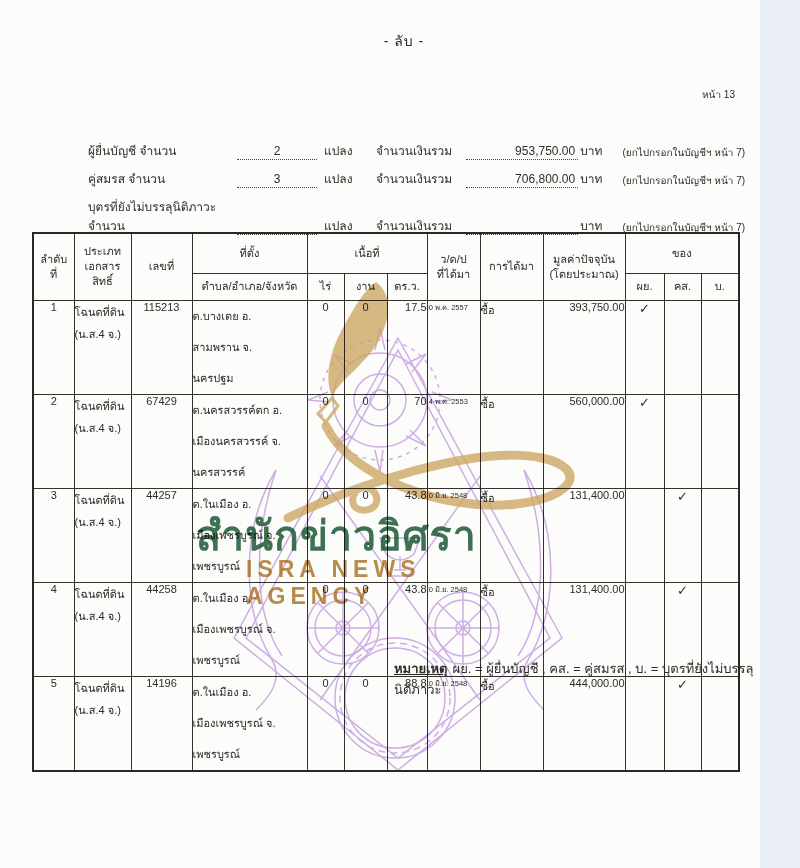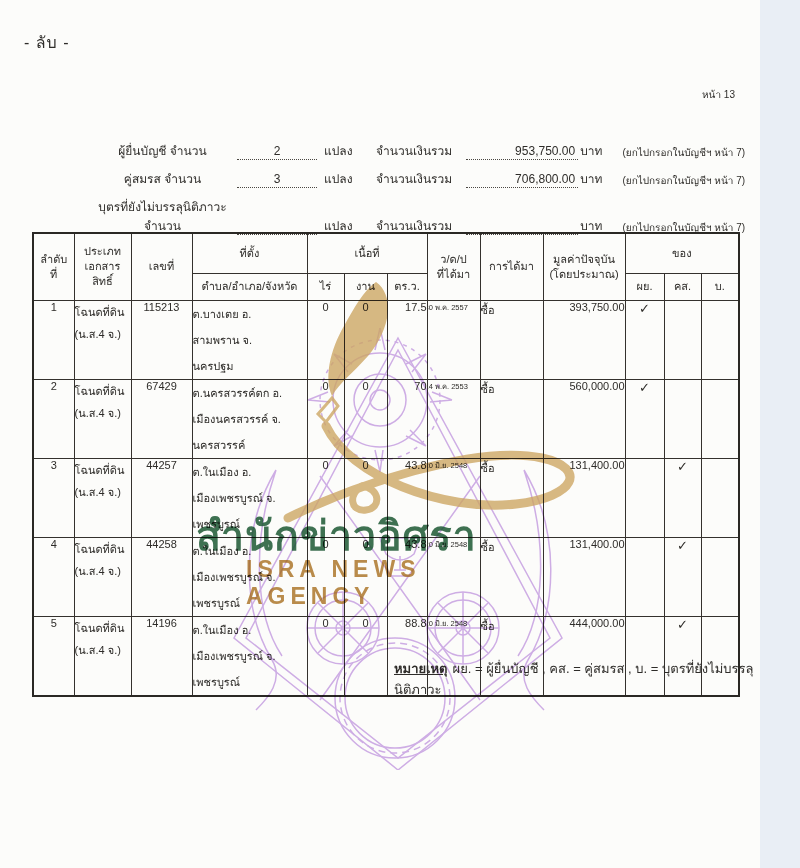--- a/index.html
+++ b/index.html
@@ -7,47 +7,47 @@
     width:800px;height:868px;position:relative;overflow:hidden;
     background:#fcfcfa;
     font-family:"Liberation Sans","DejaVu Sans",sans-serif;
     color:#2e2c29;
   }
   .page{position:absolute;inset:0;}
   .side-strip{position:absolute;right:0;top:0;width:40px;height:868px;background:#e9eef5;}
   .pre{white-space:pre-line;}
 
   
-  .classification{position:absolute;left:24px;top:30px;width:760px;
-    font-size:16px;letter-spacing:1px;}
+  .classification{position:absolute;left:24px;top:30px;width:760px;text-align:center;
+    font-size:14px;letter-spacing:1px;}
   .page-number{position:absolute;left:702px;top:87px;font-size:10px;}
   .doc-title{position:absolute;left:24px;top:108px;width:760px;text-align:center;font-size:13px;}
 
   
   .sum-row{position:absolute;left:88px;width:672px;display:flex;align-items:flex-end;font-size:12px;}
-  .sum-row .lbl{width:149px;text-align:center;}
+  .sum-row .lbl{width:149px;text-align:left;}
   .dotline{border-bottom:1.5px dotted #4a4742;height:16px;line-height:14px;box-sizing:border-box;}
   .dot-count{width:80px;text-align:center;}
   .dot-amount{width:112px;text-align:right;padding-right:3px;margin-left:14px;}
   .unit{width:38px;padding-left:7px;}
   .amt-lbl{padding-left:14px;}
   .baht{padding-left:2px;}
   .note{padding-left:20px;font-size:10px;}
 
   
   table.land{position:absolute;left:32px;top:232px;border-collapse:collapse;table-layout:fixed;
     width:706px;font-size:11px;color:#2e2c29;}
   table.land th,table.land td{border:1px solid #34312d;padding:0;vertical-align:top;overflow:hidden;}
   table.land{border:2px solid #2a2824;}
   table.land thead th{vertical-align:middle;text-align:center;font-weight:normal;line-height:15px;}
   tr.h1{height:40px;} tr.h2{height:27px;} tr.body-row{height:72px;}
   td.c-no{text-align:center;padding-top:4px;}
   td.c-type{padding:3px 1px 0 3px;line-height:22px;}
   td.c-num{text-align:center;padding-top:4px;}
-  td.c-loc{padding:3px 1px 0 3px;line-height:26px;margin-top:18px;}
+  td.c-loc{padding:3px 1px 0 3px;line-height:31px;margin-top:18px;}
   td.c-rai,td.c-ngan{text-align:center;padding-top:4px;}
   td.c-wah{text-align:right;padding:4px 1px 0 0;}
   td.c-date{font-size:7.5px;padding:4px 0 0 0;white-space:nowrap;text-indent:-3px;}
   td.c-acq{padding:3px 0 0 2px;}
   td.c-val{text-align:right;padding:4px 7px 0 0;}
   td.c-chk{text-align:center;padding-top:3px;font-size:13px;}
 
   
   .footnote{position:absolute;left:394px;top:658px;font-size:13px;}
   .footnote .fn-label{text-decoration:underline;font-weight:bold;margin-right:5px;}

